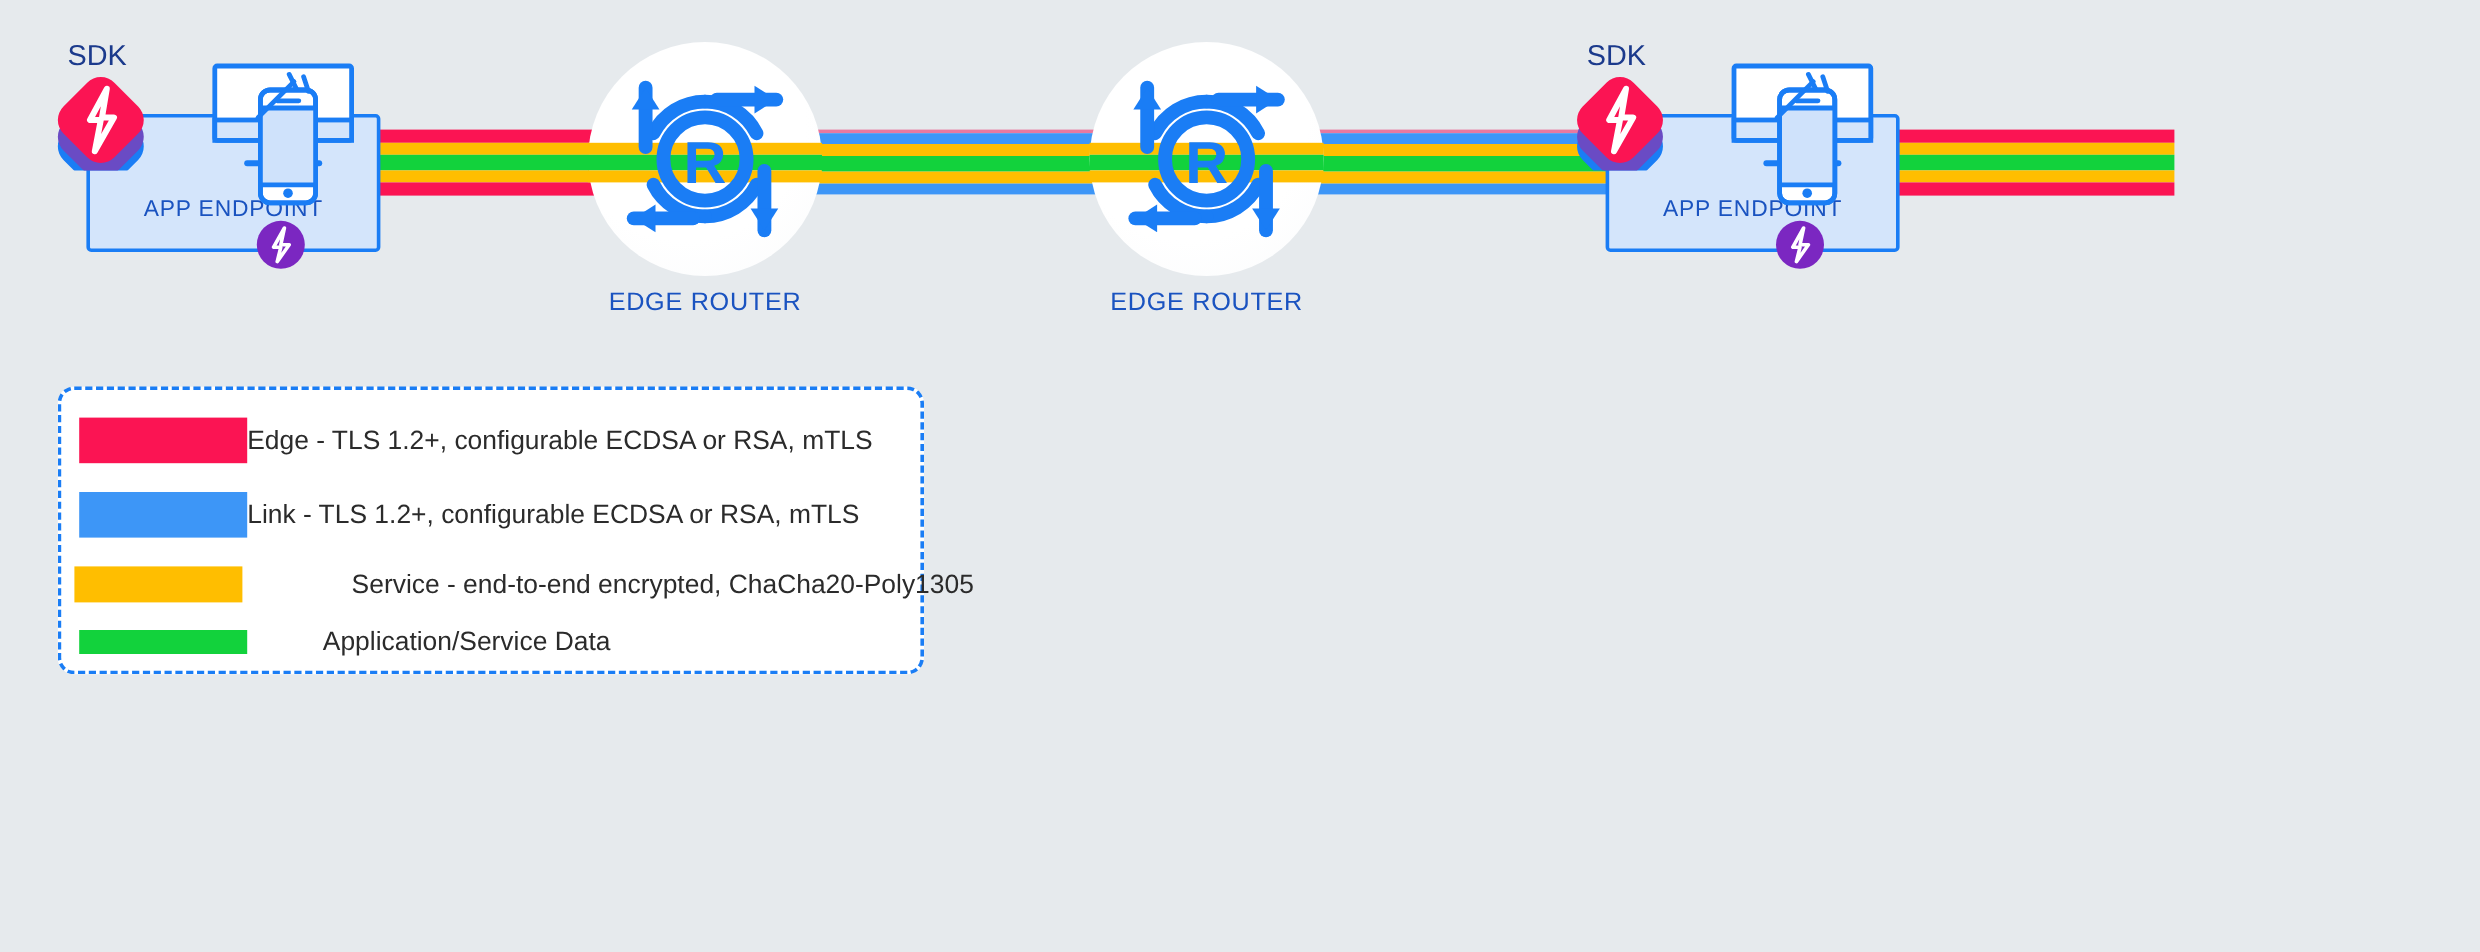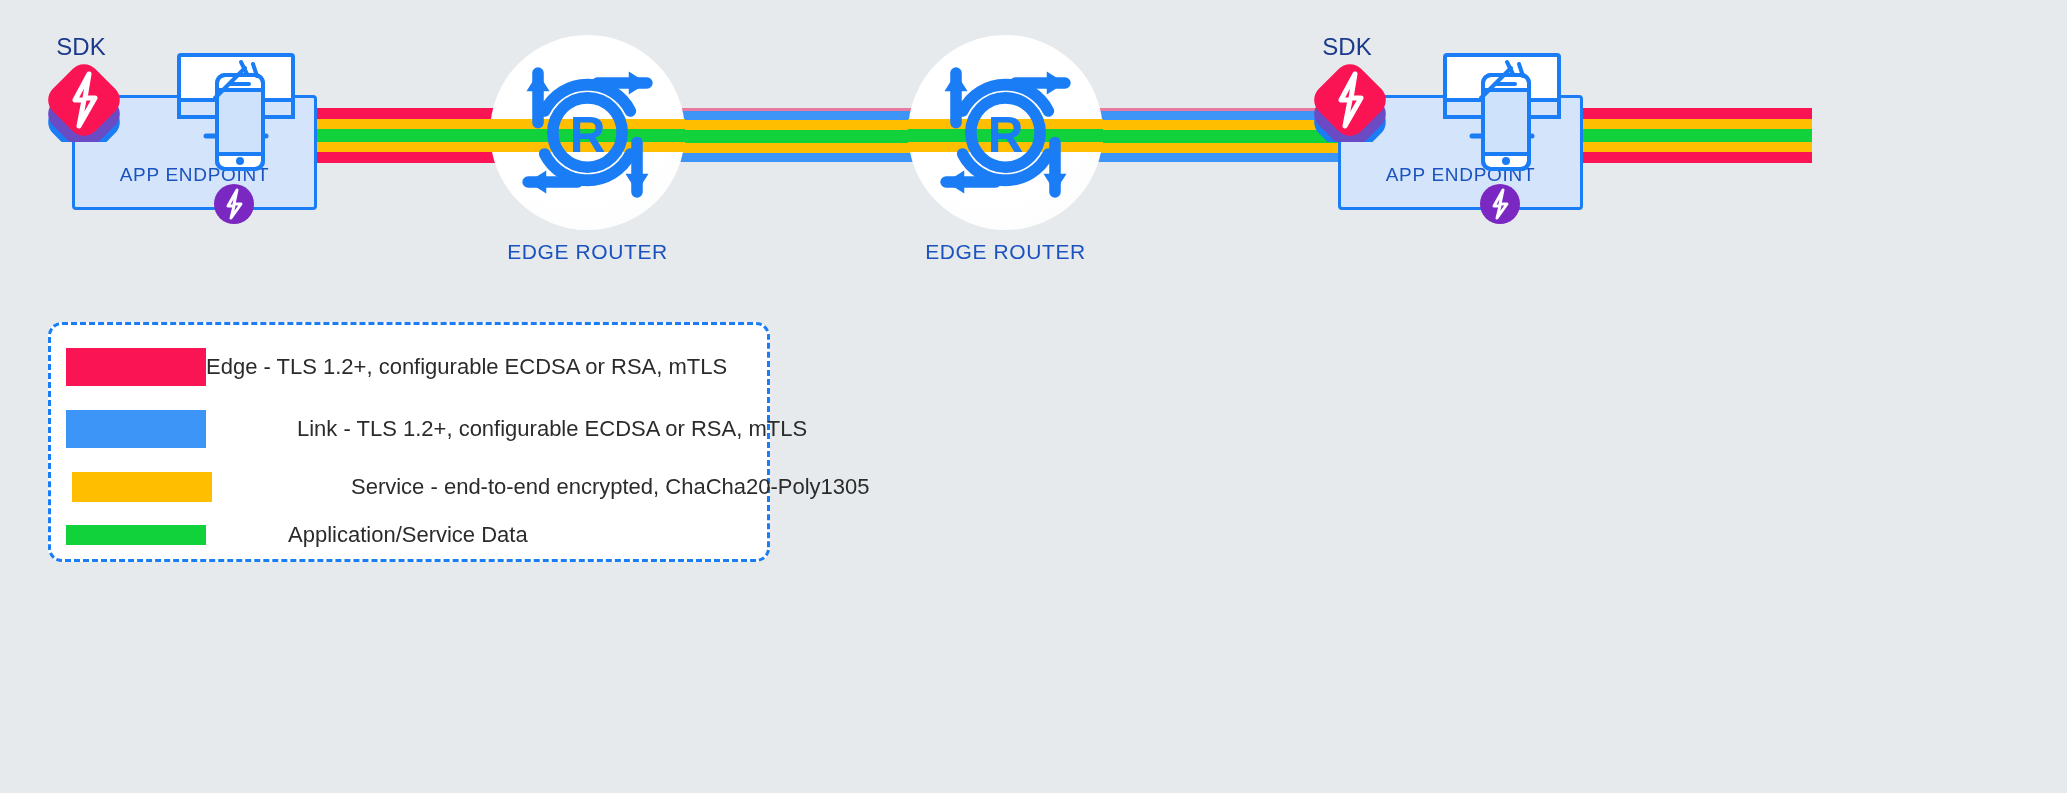--- a/index.html
+++ b/index.html
@@ -253,26 +253,26 @@
 
   <div class="legend" style="left:48px;top:322px;width:722px;height:240px;"></div>
 
   <div class="legend-row" style="left:66px;top:346px;width:690px;height:42px;">
     <div class="legend-swatch" style="width:140px;height:38px;background:#fb1453;"></div>
     <div class="legend-text" style="">Edge - TLS 1.2+, configurable ECDSA or RSA, mTLS</div>
   </div>
 
   <div class="legend-row" style="left:66px;top:408px;width:690px;height:42px;">
     <div class="legend-swatch" style="width:140px;height:38px;background:#3d96f7;"></div>
-    <div class="legend-text" style="margin-left:91px;">Link - TLS 1.2+, configurable ECDSA or RSA, mTLS</div>
-  </div>
-
-  <div class="legend-row" style="left:72px;top:470px;width:690px;height:34px;gap:48px;">
+    <div class="legend-text" style="">Link - TLS 1.2+, configurable ECDSA or RSA, mTLS</div>
+  </div>
+
+  <div class="legend-row" style="left:62px;top:470px;width:690px;height:34px;">
     <div class="legend-swatch" style="width:140px;height:30px;background:#ffbe00;"></div>
     <div class="legend-text" style="margin-left:91px;">Service - end-to-end encrypted, ChaCha20-Poly1305</div>
   </div>
 
   <div class="legend-row" style="left:66px;top:522px;width:690px;height:26px;">
     <div class="legend-swatch" style="width:140px;height:20px;background:#12d23c;"></div>
-    <div class="legend-text" style="margin-left:82px;">Application/Service Data</div>
+    <div class="legend-text" style="margin-left:63px;">Application/Service Data</div>
   </div>
 
 </div>
 
 </body></html>

